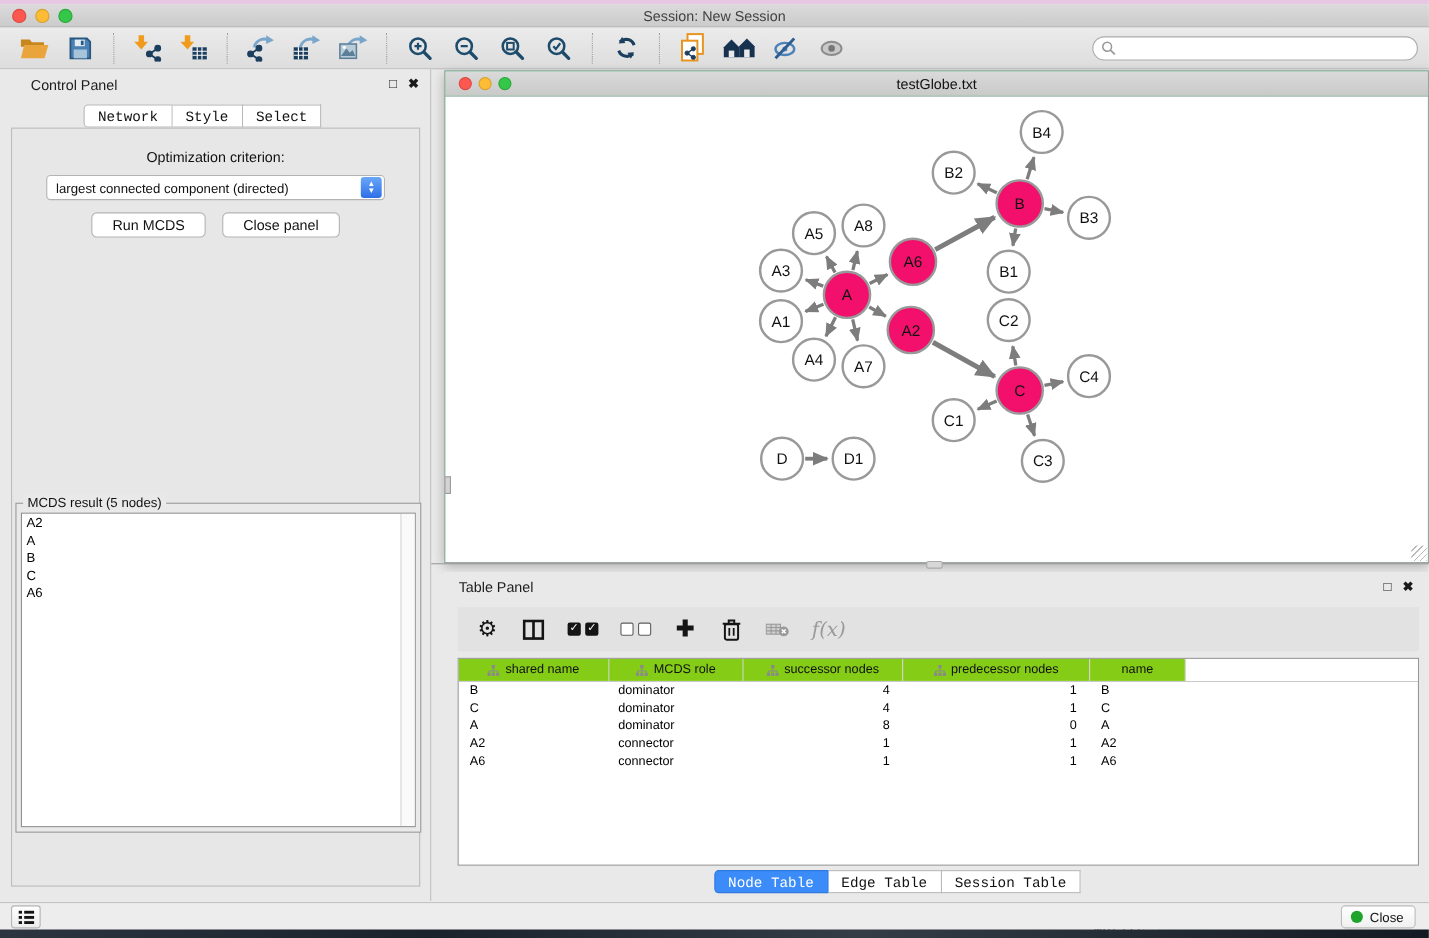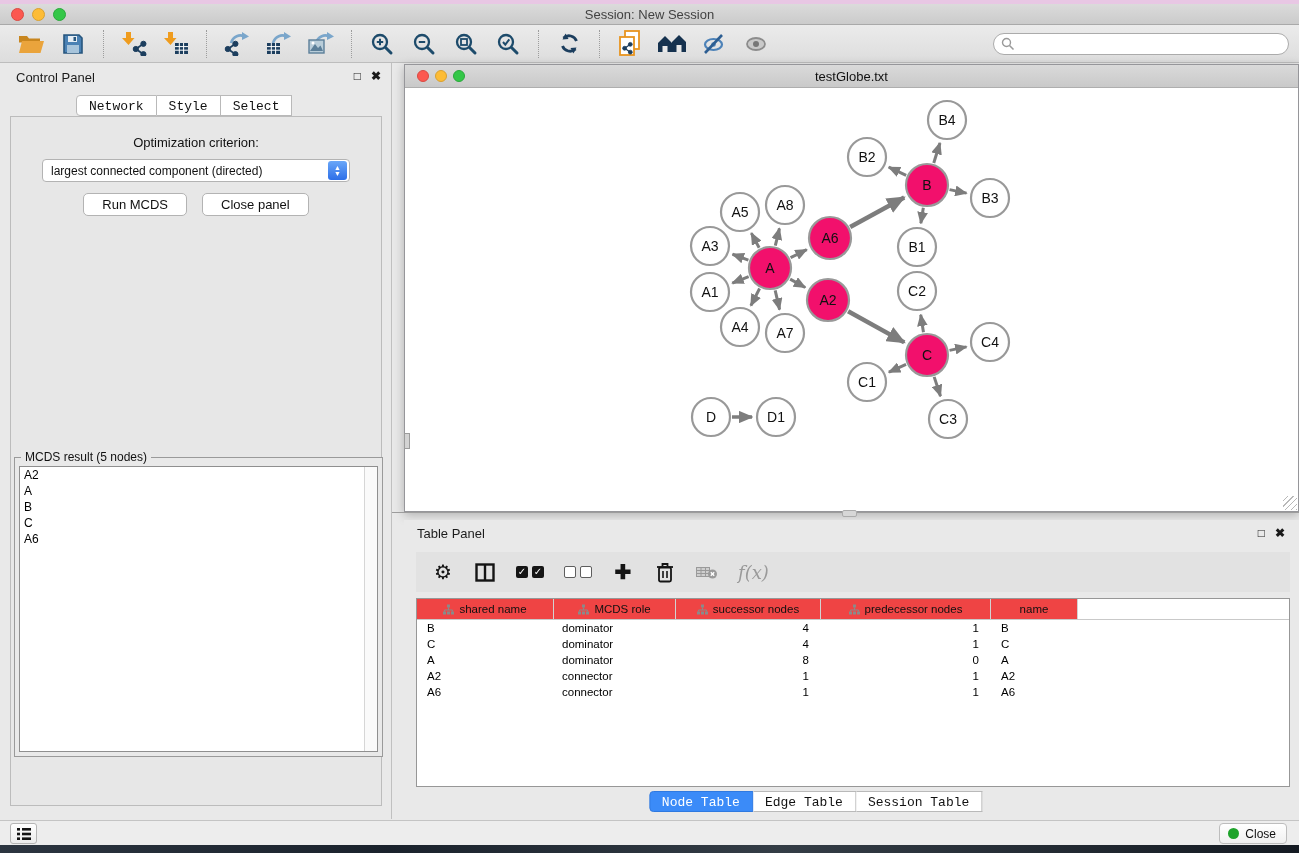--- a/index.html
+++ b/index.html
@@ -26,21 +26,21 @@
   .tb-sep { width:1px; height:28px; border-left:1px dotted #9d9d9d; margin:0 9px; }
   .search-wrap { margin-left:auto; position:relative; }
   .search-input { width:296px; height:22px; border:1px solid #ababab; border-radius:11px;
     background:#ffffff; padding:0 8px 0 24px; font-size:12px; outline:none; }
   .search-glass { position:absolute; left:8px; top:4px; }
 
   
   .control-panel { position:absolute; left:0; top:63px; width:392px; height:756px;
     background:#e9e9e9; border-right:1px solid #c0c0c0; }
   .cp-header { position:relative; height:28px; }
-  .cp-title { position:absolute; left:16px; top:7px; font-size:13px; color:#1c1c1c; }
+  .cp-title { position:absolute; left:28px; top:7px; font-size:13px; color:#1c1c1c; }
   .panel-btns { position:absolute; right:10px; top:6px; display:flex; gap:10px; font-size:12px; color:#1a1a1a; }
   .panel-btns span { cursor:default; }
   .seg-tabs { position:absolute; display:flex; }
   .seg-tab { height:21px; line-height:21px; padding:0 12px; font-size:13px; background:#ffffff;
     border:1px solid #b9b9b9; border-left:none; color:#111; text-align:center;font-family:Liberation Mono, monospace; }
   .seg-tab:first-child { border-left:1px solid #b9b9b9; border-radius:4px 0 0 4px; }
   .seg-tab:last-child { border-radius:0 4px 4px 0;margin-top:44px; }
   .seg-tab.active { background:#3b8bf8; border-color:#2f79e0; color:#ffffff; }
   #cp-tabs { left:76px; top:32px; }
   .cp-content { position:absolute; left:10px; top:53px; width:372px; height:690px;
@@ -94,21 +94,21 @@
   .chk-pair { display:flex; gap:4px; }
   .chk { width:12px; height:12px; border-radius:2px; }
   .chk.on { background:#151515; color:#fff; font-size:10px; line-height:12px; text-align:center; }
   .chk.off { background:#ffffff; border:1.5px solid #5e5e5e; }
   .fx { font-family:"DejaVu Serif",serif; font-style:italic; font-size:18px; color:#9a9a9a; }
 
   .data-table { position:absolute; left:12px; top:78px; width:874px; height:189px; background:#ffffff;
     border:1px solid #979797; overflow:hidden; }
   .tgrid { display:grid; grid-template-columns:137px 122px 145px 170px 87px 1fr; }
   .thead { height:21px; border-bottom:1px solid #c9c9c9; }
-  .hcell { background:#ef4444; border-right:1px solid #d2d2d2; display:flex; align-items:center;
+  .hcell { background:#84cc16; border-right:1px solid #d2d2d2; display:flex; align-items:center;
     justify-content:center; gap:5px; font-size:11.5px; color:#111; }
   .hcell.filler { background:#ffffff; border-right:none; }
   .trow { height:16px; }
   .tcell { font-size:11.5px; line-height:16px; color:#000; white-space:nowrap; overflow:hidden; }
   .tcell.c0 { padding-left:10px; }
   .tcell.c1 { padding-left:8px; }
   .tcell.c2, .tcell.c3 { text-align:right; padding-right:12px; }
   .tcell.c4 { padding-left:10px; }
   #tp-tabs { left:50%; transform:translateX(-50%); top:271px; }
 

